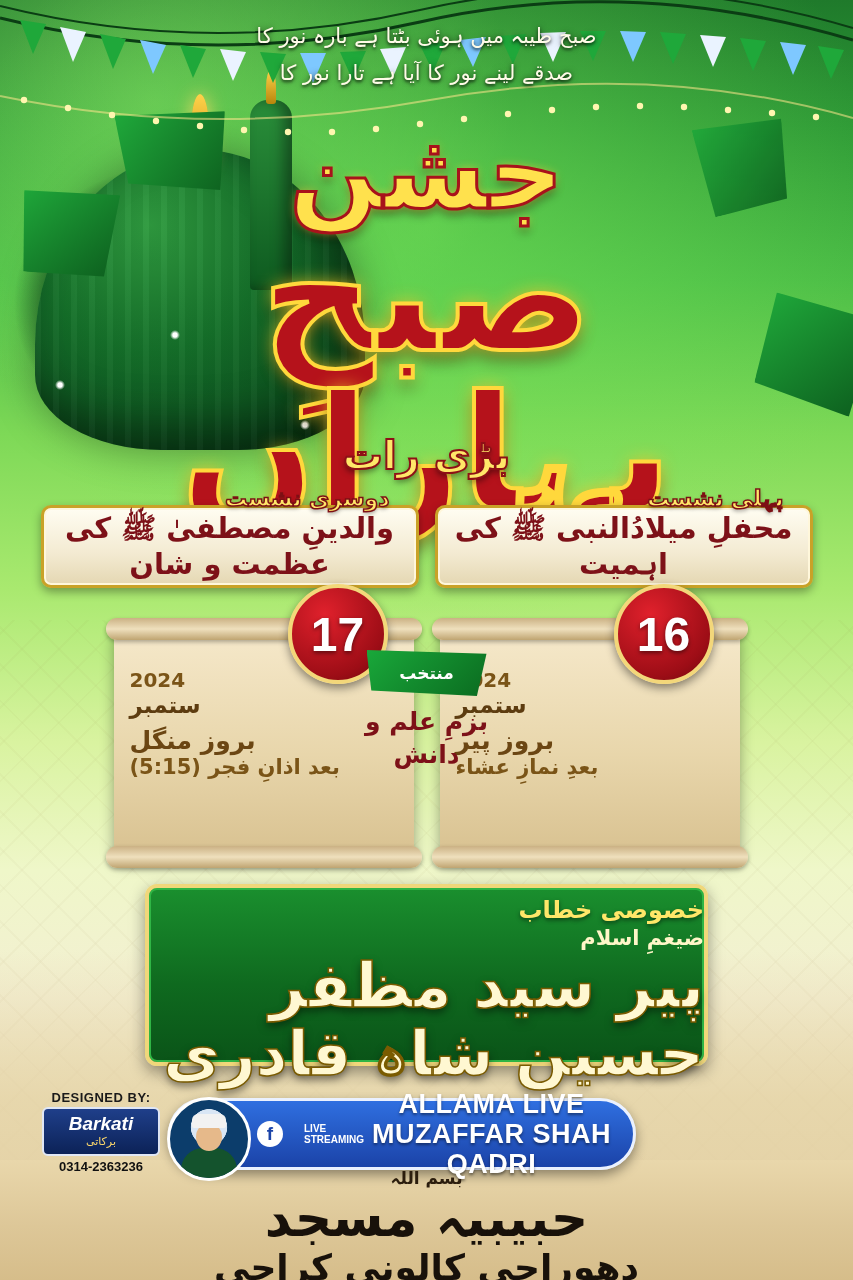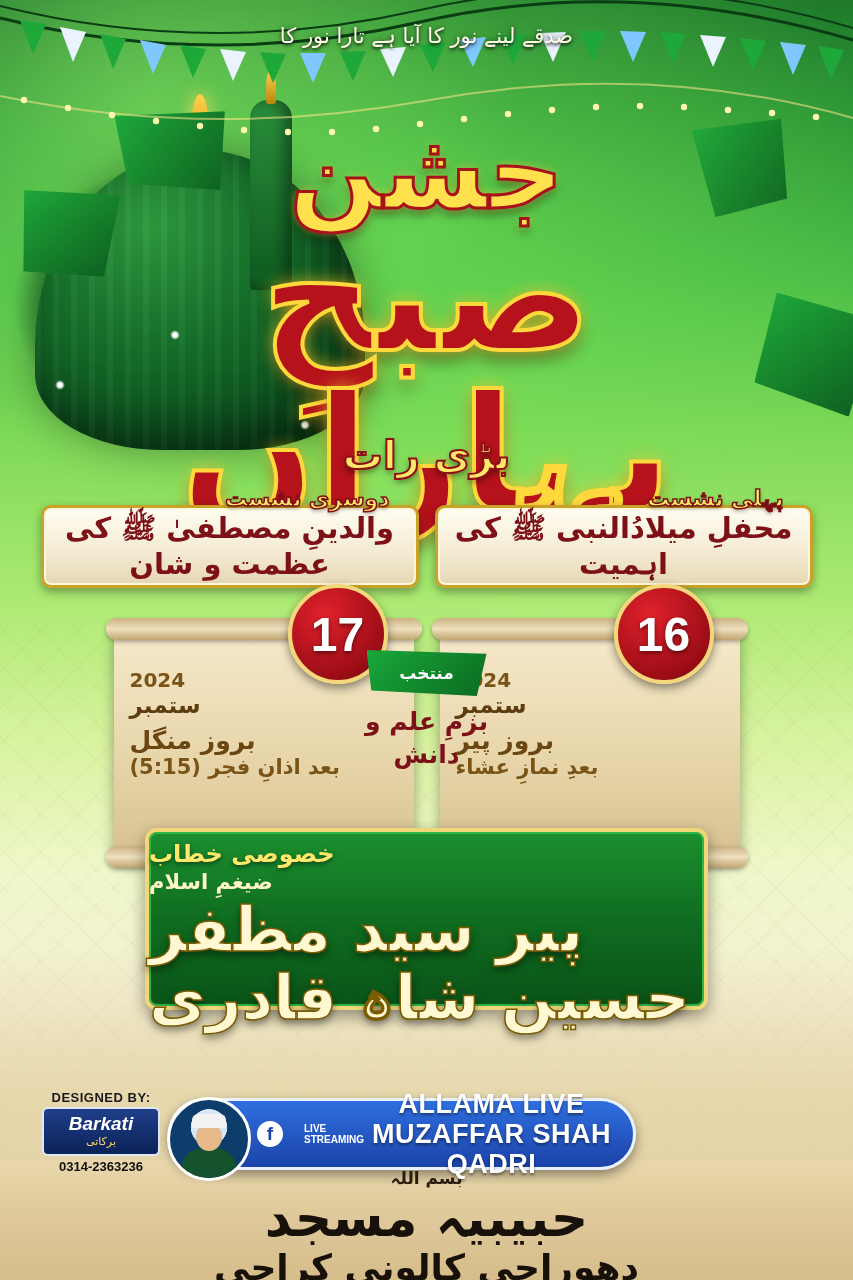--- a/index.html
+++ b/index.html
@@ -348,30 +348,30 @@
     font-size: 25px;
     font-weight: bold;
     color: #7d1118;
     line-height: 1.3;
     z-index: 9;
   }
 
   
   .speaker-panel {
     position: absolute;
-    top: 828px;
+    top: 884px;
     left: 145px;
     width: 563px;
     height: 182px;
     border-radius: 12px;
     background: linear-gradient(to bottom, #1a8f2e, #0f6a1f 55%, #0a5418);
     border: 4px solid #f0d77a;
     box-shadow: 0 6px 16px rgba(0,0,0,.4), inset 0 0 0 2px #2fb545;
     z-index: 9;
-    text-align: left;
+    text-align: right;
     box-sizing: border-box;
     padding-top: 8px;
   }
   .speaker-panel .khitab {
     font-size: 24px;
     font-weight: bold;
     color: #ffe769;
     text-shadow: 0 2px 4px rgba(0,0,0,.5);
   }
   .speaker-panel .zaigham {
@@ -619,20 +619,21 @@
         <circle cx="772" cy="113" r="3.2"></circle>
       <circle cx="816" cy="117" r="3.2"></circle>
     </g>
   </svg>
 
   <div class="sparkle" style="left:170px; top:330px;"></div>
   <div class="sparkle" style="left:55px; top:380px;"></div>
   <div class="sparkle" style="left:300px; top:420px;"></div>
 
   <div class="top-couplet urdu">
+    <div>صبح طیبہ میں ہوئی بٹتا ہے بارہ نور کا</div>
     <div>صدقے لینے نور کا آیا ہے تارا نور کا</div>
   </div>
 
   <div class="main-title urdu">
     <span class="word1">جشن</span>
     <span class="word2">صبحِ بہاراں</span>
   </div>
 
   <div class="subtitle-bari urdu">بڑی رات</div>
 

